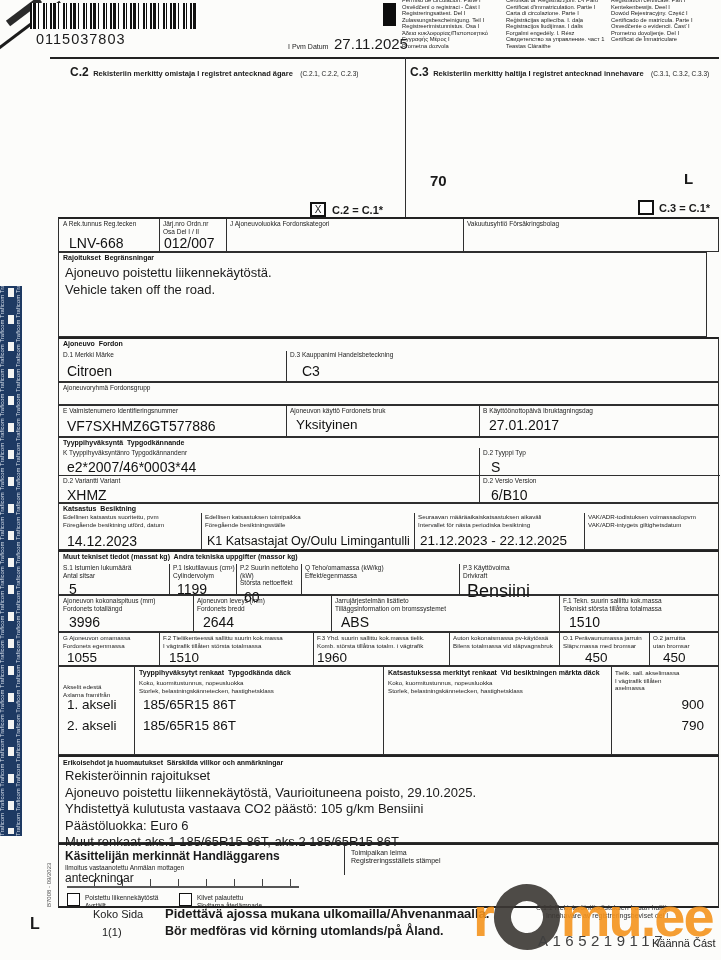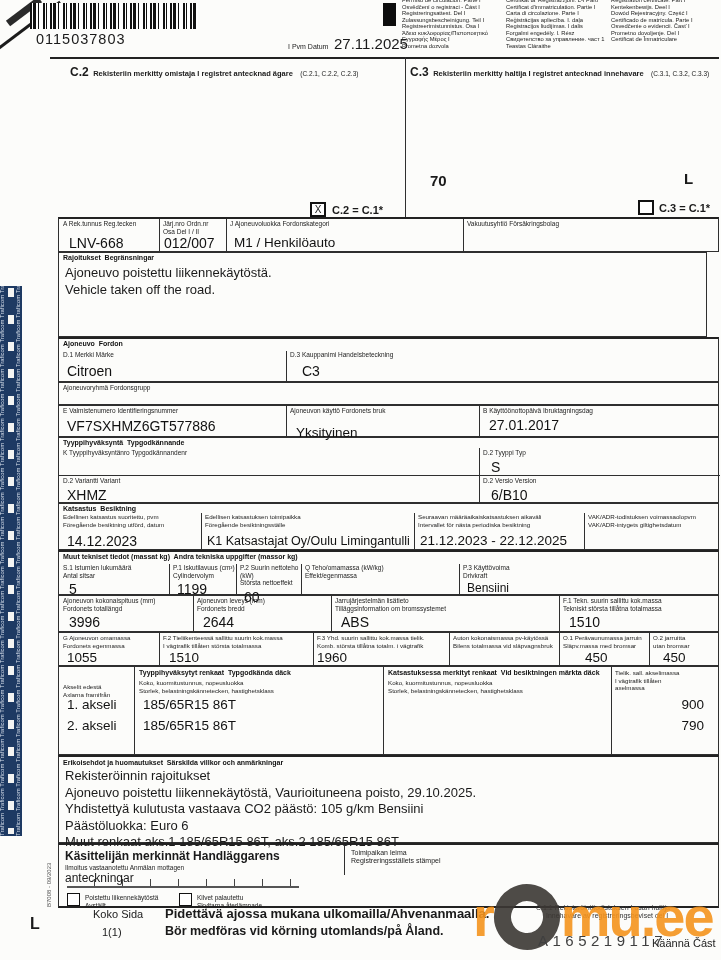--- a/index.html
+++ b/index.html
@@ -86,21 +86,20 @@
     </div>
     <div class="vl" style="left:100px;top:0;height:33px"></div>
     <div class="c" style="left:100px;top:1px;width:67px">
       <div class="lbl" style="padding-left:4px">Järj.nro  Ordn.nr
 Osa  Del I / II</div>
       <div class="val" style="margin:0 0 0 5px;font-size:14px">012/007</div>
     </div>
     <div class="vl" style="left:167px;top:0;height:33px"></div>
     <div class="c" style="left:167px;top:1px;width:237px">
       <div class="lbl" style="padding-left:4px">J  Ajoneuvoluokka  Fordonskategori</div>
-      <div class="val" style="margin:7px 0 0 8px">M1 / Henkilöauto</div>
     </div>
     <div class="vl" style="left:404px;top:0;height:33px"></div>
     <div class="c" style="left:404px;top:1px;width:257px">
       <div class="lbl" style="padding-left:4px">Vakuutusyhtiö  Försäkringsbolag</div>
     </div>
   </div>
 
   <div class="bx" style="left:58px;top:252px;width:649px;height:85px">
     <div class="hdr" style="position:absolute;left:4px;top:1px">Rajoitukset  Begränsningar</div>
     <div class="c" style="left:6px;top:11px;font-size:13px;line-height:17px;white-space:pre-line">Ajoneuvo poistettu liikennekäytöstä.
@@ -124,35 +123,36 @@
   </div>
 
   <div class="bx" style="left:58px;top:405px;width:661px;height:32px">
     <div class="c" style="left:0;top:1px;width:227px">
       <div class="lbl" style="padding-left:4px">E  Valmistenumero  Identifieringsnummer</div>
       <div class="val" style="margin:3px 0 0 8px;font-size:14px">VF7SXHMZ6GT577886</div>
     </div>
     <div class="vl" style="left:227px;top:0;height:30px"></div>
     <div class="c" style="left:227px;top:1px;width:193px">
       <div class="lbl" style="padding-left:4px">Ajoneuvon käyttö  Fordonets bruk</div>
-      <div class="val" style="margin:10px 0 0 10px">Yksityinen</div>
+      <div class="val" style="margin:2px 0 0 10px">Yksityinen</div>
     </div>
     <div class="vl" style="left:420px;top:0;height:30px"></div>
     <div class="c" style="left:420px;top:1px;width:241px">
       <div class="lbl" style="padding-left:4px">B  Käyttöönottopäivä  Ibruktagningsdag</div>
       <div class="val" style="margin:2px 0 0 10px;font-size:14px">27.01.2017</div>
     </div>
   </div>
 
   <div class="bx" style="left:58px;top:437px;width:661px;height:66px">
     <div class="hdr" style="position:absolute;left:4px;top:1px">Tyyppihyväksyntä  Typgodkännande</div>
     <div class="vl" style="left:420px;top:10px;height:55px"></div>
     <div class="hl" style="left:0;top:37px;width:661px"></div>
     <div class="c" style="left:0;top:11px;width:420px">
       <div class="lbl" style="padding-left:4px">K  Tyyppihyväksyntänro  Typgodkännandenr</div>
+      <div class="val" style="margin:2px 0 0 8px;font-size:14px">e2*2007/46*0003*44</div>
     </div>
     <div class="c" style="left:420px;top:11px;width:241px">
       <div class="lbl" style="padding-left:4px">D.2 Tyyppi  Typ</div>
       <div class="val" style="margin:2px 0 0 12px;font-size:14px">S</div>
     </div>
     <div class="c" style="left:0;top:39px;width:420px">
       <div class="lbl" style="padding-left:4px">D.2 Variantti  Variant</div>
       <div class="val" style="margin:2px 0 0 8px;font-size:14px">XHMZ</div>
     </div>
     <div class="c" style="left:420px;top:39px;width:241px">
@@ -208,21 +208,21 @@
 Största nettoeffekt</div>
       <div class="val" style="margin:2px 0 0 8px;font-size:14px">60</div>
     </div>
     <div class="c" style="left:242px;top:12px;width:158px">
       <div class="lbl" style="padding-left:4px">Q  Teho/omamassa (kW/kg)
 Effekt/egenmassa</div>
     </div>
     <div class="c" style="left:400px;top:12px;width:261px">
       <div class="lbl" style="padding-left:4px">P.3 Käyttövoima
 Drivkraft</div>
-      <div class="val" style="margin:2px 0 0 8px;font-size:12px">Bensiini</div>
+      <div class="val" style="margin:2px 0 0 8px;font-size:18px">Bensiini</div>
     </div>
   </div>
 
   <div class="bx" style="left:58px;top:595px;width:661px;height:37px">
     <div class="vl" style="left:134px;top:0;height:35px"></div>
     <div class="vl" style="left:272px;top:0;height:35px"></div>
     <div class="vl" style="left:500px;top:0;height:35px"></div>
     <div class="c" style="left:0;top:1px;width:134px">
       <div class="lbl" style="padding-left:4px">Ajoneuvon kokonaispituus (mm)
 Fordonets totallängd</div>

